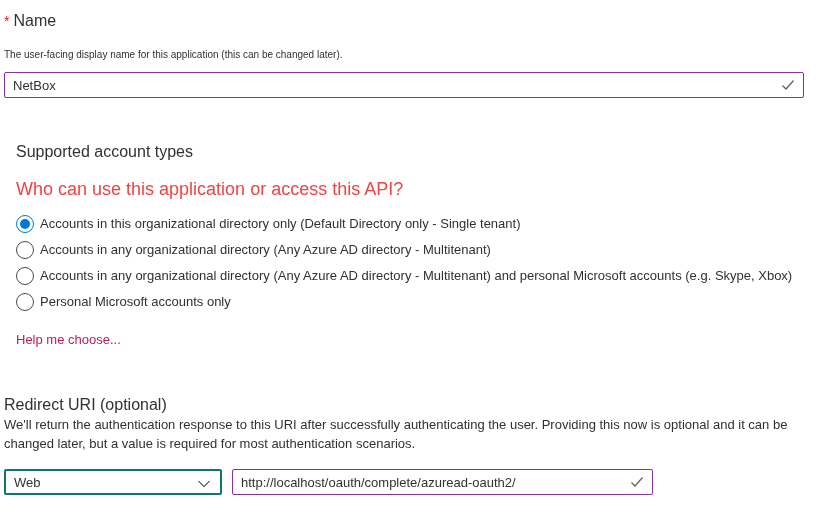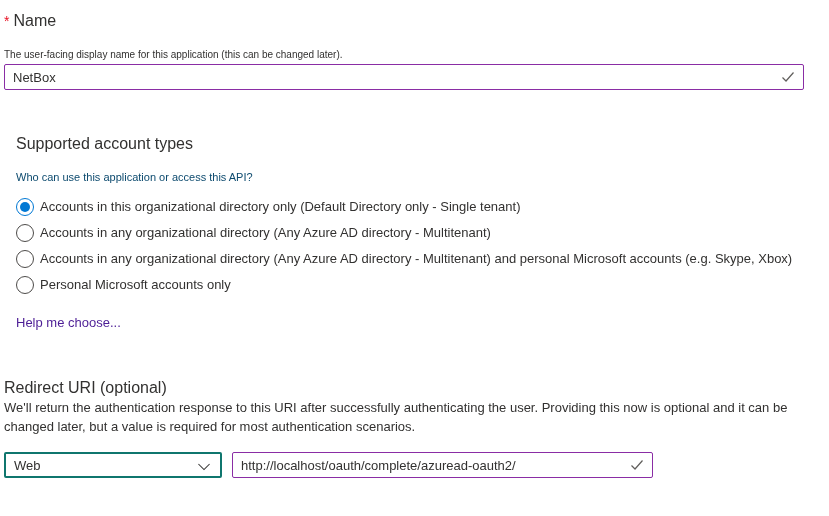--- a/index.html
+++ b/index.html
@@ -22,21 +22,21 @@
   .field-desc {
     margin-top: 13px;
     font-size: 10px;
     color: #323130;
     line-height: 19px;
     max-width: 800px;
   }
 
   .input-wrap {
     position: relative;
-    margin-top: 0;
+    margin-top: 8px;
     width: 800px;
     height: 26px;
   }
   .text-input {
     width: 100%;
     height: 26px;
     border: 1px solid #8a2da5;
     border-radius: 2px;
     padding: 0 28px 0 8px;
     font-family: "Liberation Sans", "DejaVu Sans", sans-serif;
@@ -48,21 +48,21 @@
   .valid-check {
     position: absolute;
     right: 8px;
     top: 5px;
     width: 16px;
     height: 16px;
     pointer-events: none;
   }
 
   .section2 { margin-top: 43px; margin-left: 12px; }
-  .question { margin-top: 17px; font-size: 11px; color: #0c4a6e; }
+  .question { margin-top: 17px; font-size: 18px; color: #ef4444; }
 
   .radio-list { margin-top: 11px; }
   .radio-option {
     display: flex;
     align-items: center;
     height: 26px;
     cursor: pointer;
   }
   .radio-circle {
     flex: 0 0 auto;
@@ -81,21 +81,21 @@
     left: 3px; top: 3px;
     width: 10px; height: 10px;
     border-radius: 50%;
     background: #0078d4;
   }
   .radio-label { font-size: 13px; color: #323130; line-height: 18px; }
 
   .help-link {
     display: inline-block;
     margin-top: 17px;
-    color: #4c1d95;
+    color: #be185d;
     font-size: 13px;
     text-decoration: none;
     cursor: pointer;
     text-align: right;
   }
 
   .section3 { margin-top: 47px; }
   .section3-desc {
     font-size: 13px;
     line-height: 19px;

